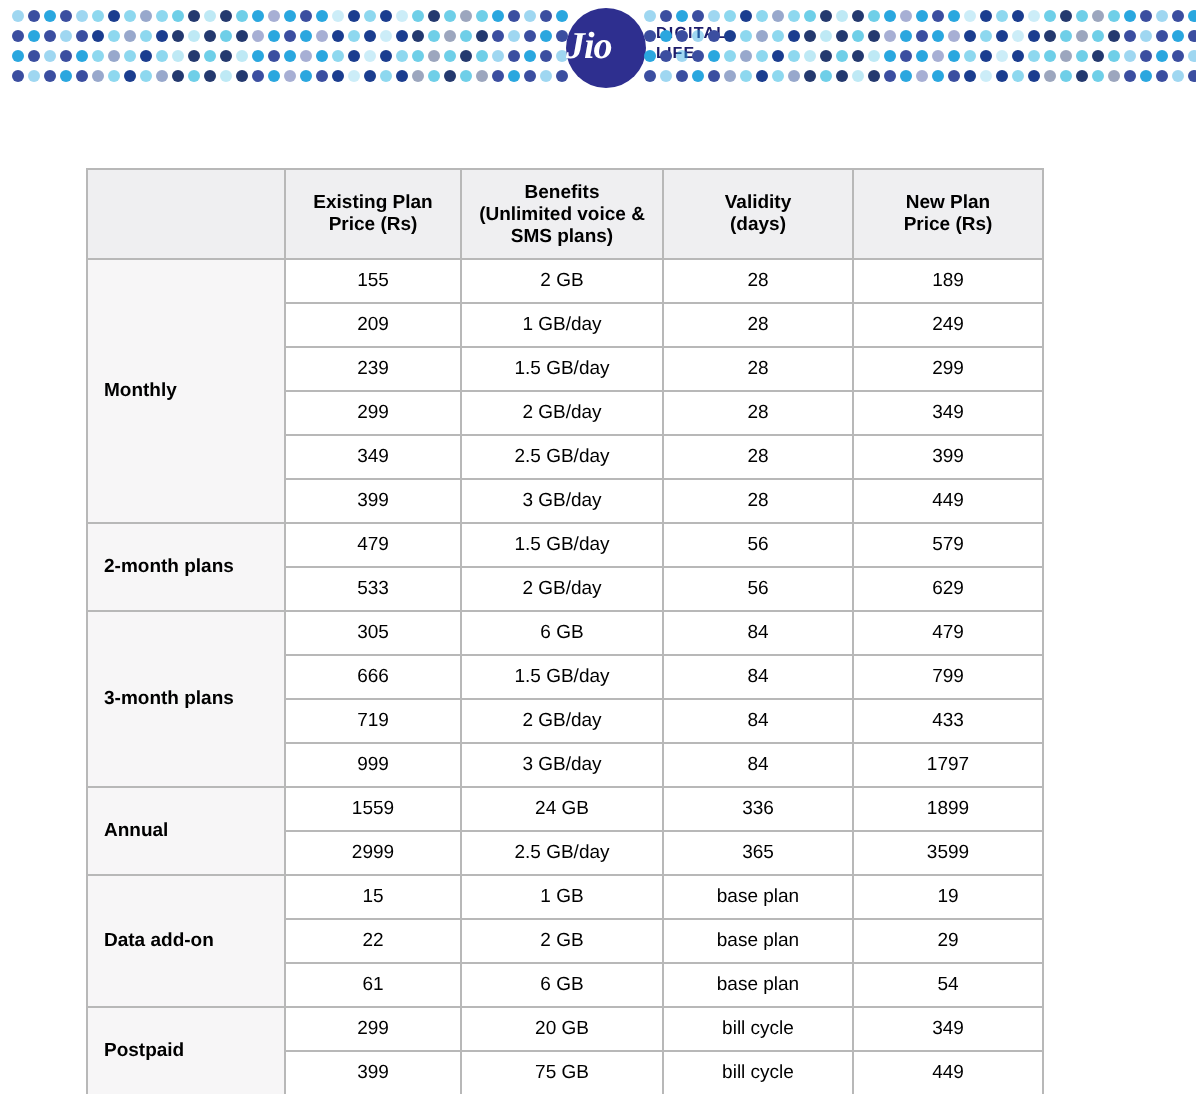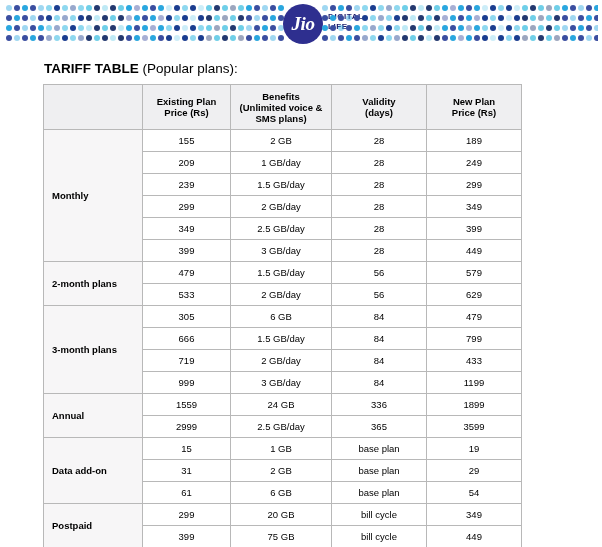--- a/index.html
+++ b/index.html
@@ -50,21 +50,21 @@
   .jio-logo {
     position: absolute;
     left: 283px;
     top: 4px;
     width: 40px;
     height: 40px;
     border-radius: 50%;
     background: #2e2f8f;
     display: flex;
     align-items: center;
-    justify-content: center;
+    justify-content: flex-start;
   }
   .jio-logo span {
     color: #ffffff;
     font-size: 19px;
     font-style: italic;
     font-weight: bold;
     letter-spacing: -0.5px;
     font-family: "Liberation Serif", serif;
   }
   .jio-tag {
@@ -447,24 +447,20 @@
           <div class="dot" style="background: rgb(36, 57, 111); opacity: 0.45;"></div>
           <div class="dot" style="background: rgb(59, 78, 160); opacity: 1;"></div>
           <div class="dot" style="background: rgb(42, 167, 223); opacity: 1;"></div>
           <div class="dot" style="background: rgb(59, 78, 160); opacity: 1;"></div>
           <div class="dot" style="background: rgb(42, 167, 223); opacity: 0.45;"></div>
           <div class="dot" style="background: rgb(59, 78, 160); opacity: 1;"></div>
         </div>
       </div>
   </div>
 
-  <div class="title-row">
-    <span class="strong">TARIFF TABLE</span>
-    <span>(Popular plans):</span>
-  </div>
 
   <table class="tariff-table">
     <colgroup>
       <col class="c0">
         <col class="c1">
         <col class="c2">
         <col class="c3">
         <col class="c4">
     </colgroup>
     <thead>
@@ -553,21 +549,21 @@
         <tr>
           <td>719</td>
           <td>2 GB/day</td>
           <td>84</td>
           <td>433</td>
         </tr>
         <tr>
           <td>999</td>
           <td>3 GB/day</td>
           <td>84</td>
-          <td>1199</td>
+          <td>1797</td>
         </tr>
         <tr>
           <td class="rowhdr" rowspan="2">Annual</td>
           <td>1559</td>
           <td>24 GB</td>
           <td>336</td>
           <td>1899</td>
         </tr>
         <tr>
           <td>2999</td>
@@ -576,21 +572,21 @@
           <td>3599</td>
         </tr>
         <tr>
           <td class="rowhdr" rowspan="3">Data add-on</td>
           <td>15</td>
           <td>1 GB</td>
           <td>base plan</td>
           <td>19</td>
         </tr>
         <tr>
-          <td>31</td>
+          <td>22</td>
           <td>2 GB</td>
           <td>base plan</td>
           <td>29</td>
         </tr>
         <tr>
           <td>61</td>
           <td>6 GB</td>
           <td>base plan</td>
           <td>54</td>
         </tr>

